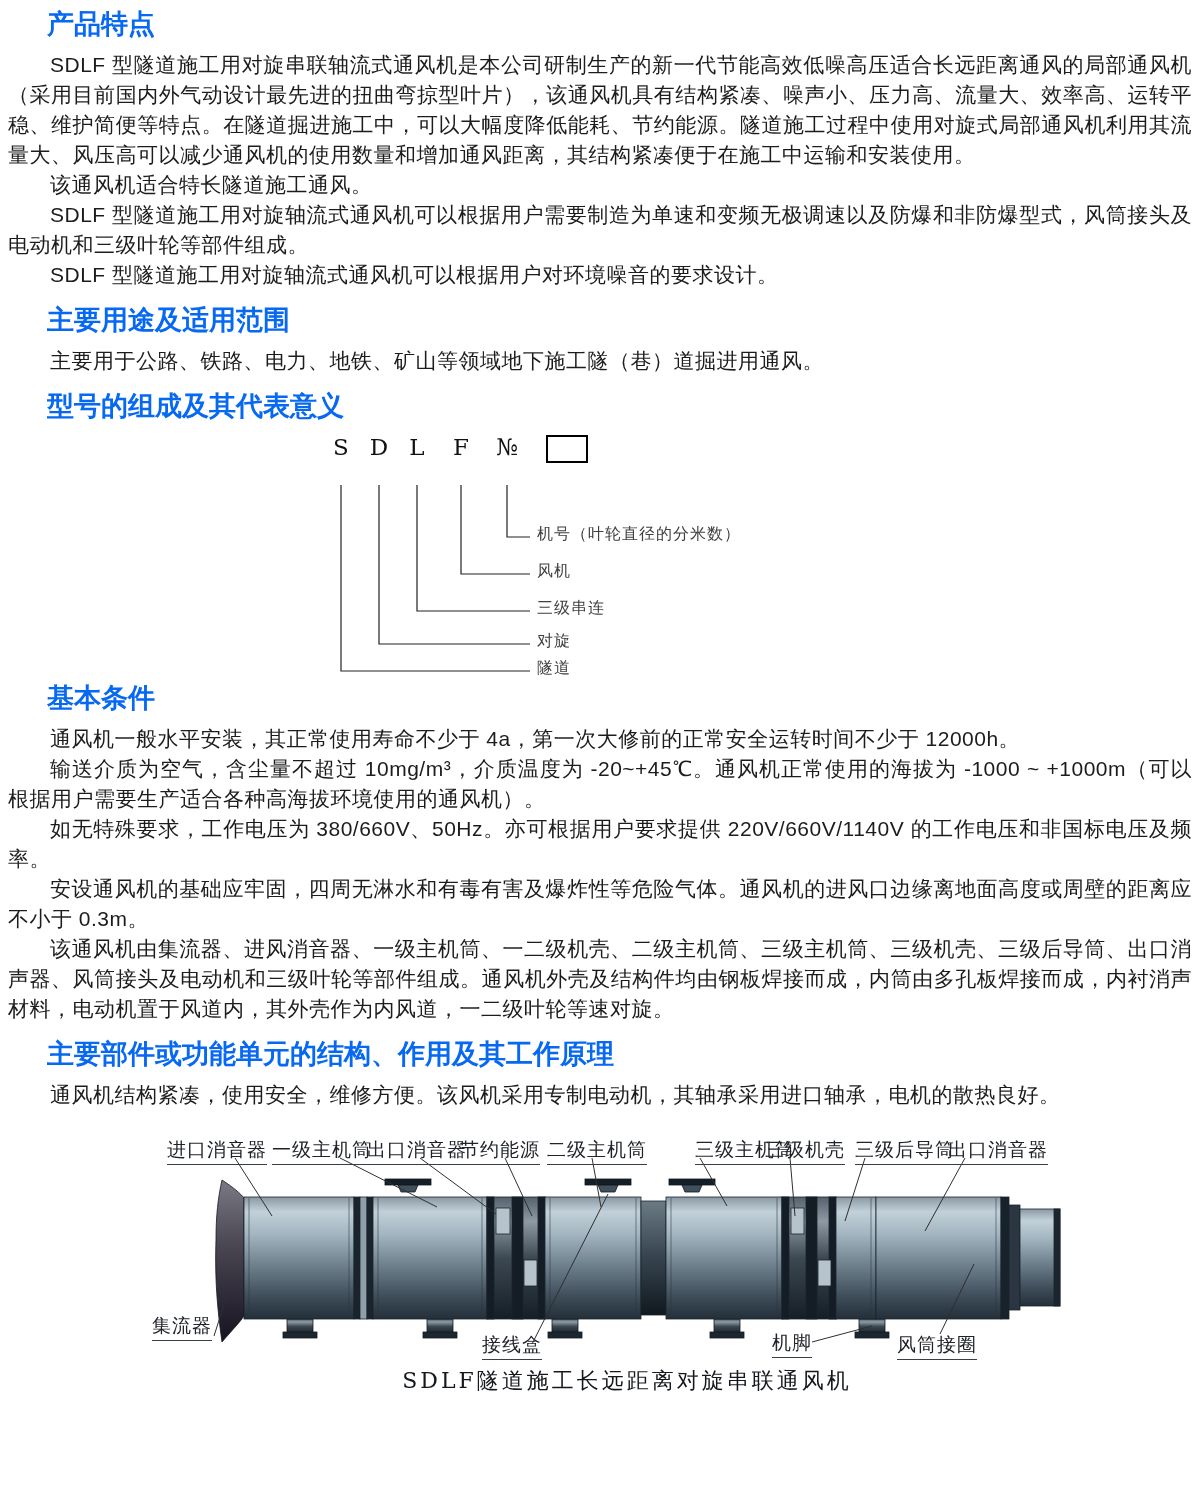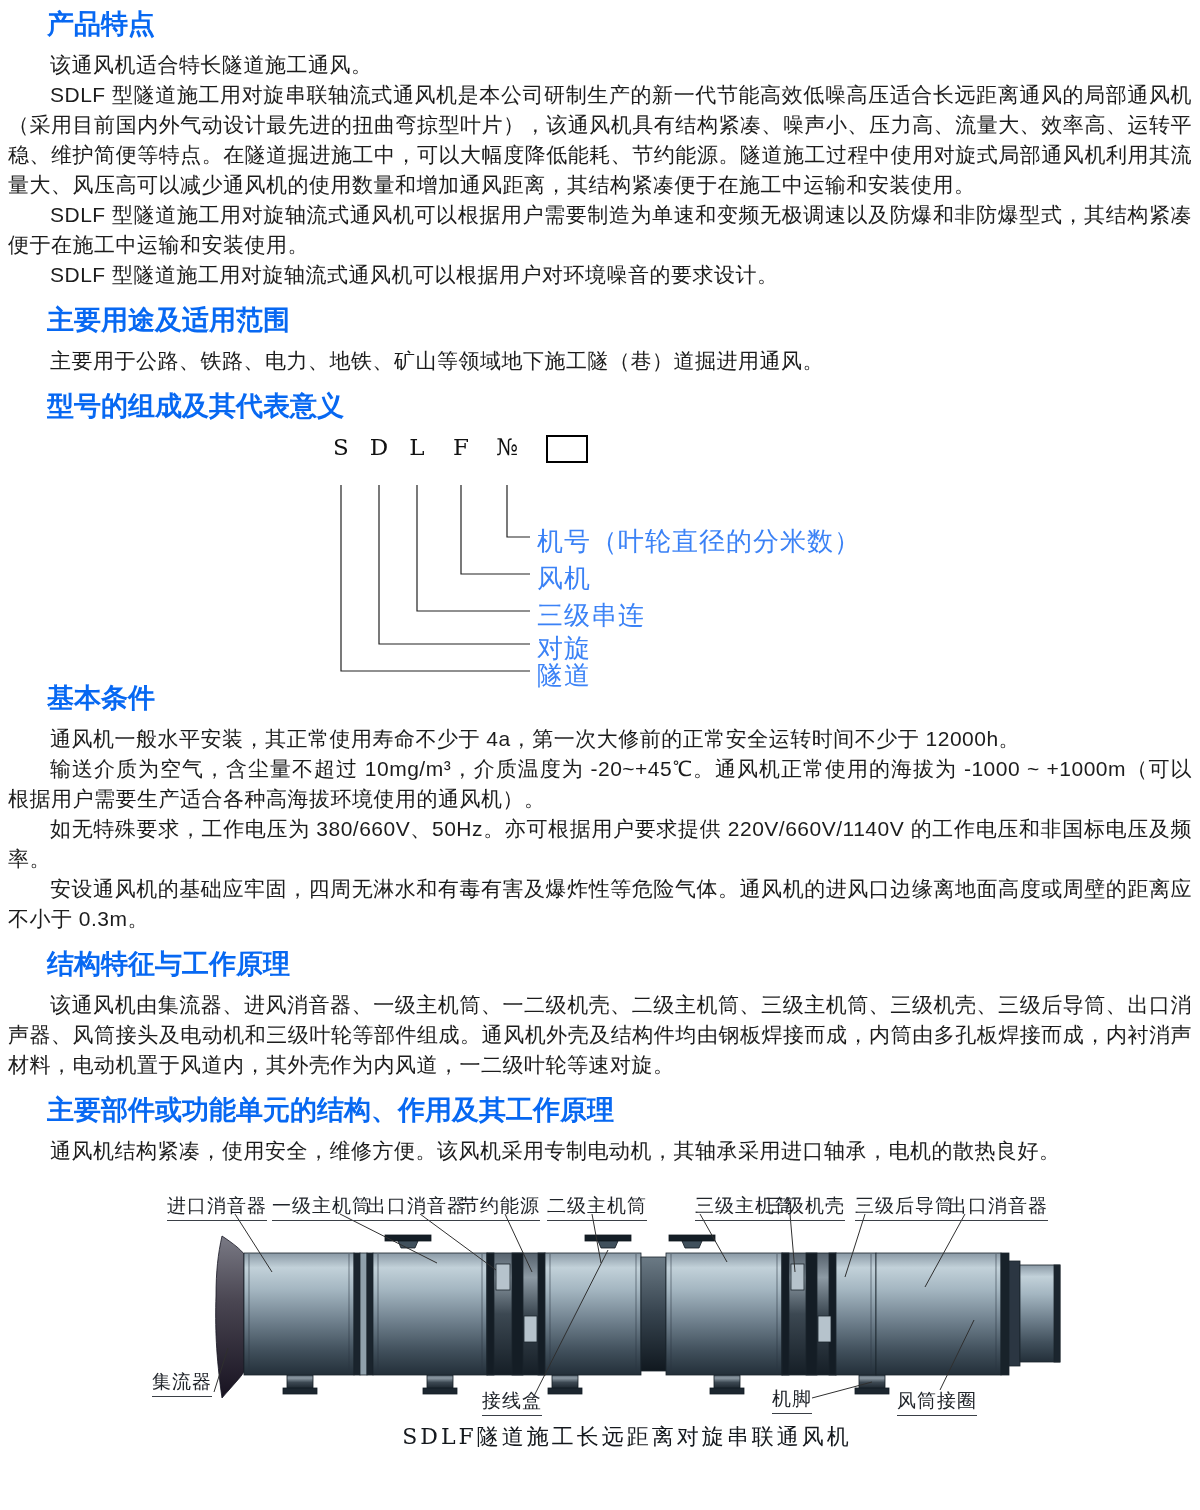--- a/index.html
+++ b/index.html
@@ -30,21 +30,21 @@
   .model-letter{
     position:absolute;top:2px;width:22px;text-align:center;
     font-family:"DejaVu Serif",serif;font-size:23px;color:#111;
   }
   .model-box{
     position:absolute;left:546px;top:3px;width:38px;height:24px;
     border:2px solid #000;background:#fff;
   }
   .model-label{
     position:absolute;left:537px;
-    font-size:26px;color:#3b82f6;white-space:nowrap;letter-spacing:1px;
+    font-size:16px;color:#404040;white-space:nowrap;letter-spacing:1px;
   }
   .model-svg{position:absolute;left:0;top:0;}
   
   .fan-diagram{position:relative;height:324px;width:100%;padding-left:28px;}
   .fan-label{
     position:absolute;
     font-family:"DejaVu Serif",serif;
     font-size:19px;color:#20242a;white-space:nowrap;
     border-bottom:1px solid #3a3f46;padding-bottom:1px;letter-spacing:1px;
   }
@@ -56,23 +56,23 @@
     font-size:22px;color:#14181d;letter-spacing:3px;
   }
   .fan-svg{position:absolute;left:0;top:0;}
 </style>
 </head>
 <body>
 
 <div class="page">
 
   <h2 class="sec first">产品特点</h2>
+  <p class="body">SDLF 型隧道施工用对旋串联轴流式通风机是本公司研制生产的新一代节能高效低噪高压适合长远距离通风的局部通风机（采用目前国内外气动设计最先进的扭曲弯掠型叶片），该通风机具有结构紧凑、噪声小、压力高、流量大、效率高、运转平稳、维护简便等特点。在隧道掘进施工中，可以大幅度降低能耗、节约能源。隧道施工过程中使用对旋式局部通风机利用其流量大、风压高可以减少通风机的使用数量和增加通风距离，其结构紧凑便于在施工中运输和安装使用。</p>
   <p class="body">该通风机适合特长隧道施工通风。</p>
-  <p class="body">SDLF 型隧道施工用对旋串联轴流式通风机是本公司研制生产的新一代节能高效低噪高压适合长远距离通风的局部通风机（采用目前国内外气动设计最先进的扭曲弯掠型叶片），该通风机具有结构紧凑、噪声小、压力高、流量大、效率高、运转平稳、维护简便等特点。在隧道掘进施工中，可以大幅度降低能耗、节约能源。隧道施工过程中使用对旋式局部通风机利用其流量大、风压高可以减少通风机的使用数量和增加通风距离，其结构紧凑便于在施工中运输和安装使用。</p>
-  <p class="body">SDLF 型隧道施工用对旋轴流式通风机可以根据用户需要制造为单速和变频无极调速以及防爆和非防爆型式，其结构紧凑便于在施工中运输和安装使用。</p>
+  <p class="body">SDLF 型隧道施工用对旋轴流式通风机可以根据用户需要制造为单速和变频无极调速以及防爆和非防爆型式，风筒接头及电动机和三级叶轮等部件组成。</p>
   <p class="body">SDLF 型隧道施工用对旋轴流式通风机可以根据用户对环境噪音的要求设计。</p>
 
   <h2 class="sec">主要用途及适用范围</h2>
   <p class="body">主要用于公路、铁路、电力、地铁、矿山等领域地下施工隧（巷）道掘进用通风。</p>
 
   <h2 class="sec">型号的组成及其代表意义</h2>
 
   <div class="model-diagram">
     <svg class="model-svg" width="1200" height="248" viewBox="0 0 1200 248">
       <g stroke="#222" stroke-width="1.2" fill="none">
@@ -95,21 +95,20 @@
     <span class="model-label" style="top:199px">对旋</span>
     <span class="model-label" style="top:226px">隧道</span>
   </div>
 
   <h2 class="sec" style="margin-top:2px">基本条件</h2>
   <p class="body">通风机一般水平安装，其正常使用寿命不少于 4a，第一次大修前的正常安全运转时间不少于 12000h。</p>
   <p class="body">输送介质为空气，含尘量不超过 10mg/m³，介质温度为 -20~+45℃。通风机正常使用的海拔为 -1000 ~ +1000m（可以根据用户需要生产适合各种高海拔环境使用的通风机）。</p>
   <p class="body">如无特殊要求，工作电压为 380/660V、50Hz。亦可根据用户要求提供 220V/660V/1140V 的工作电压和非国标电压及频率。</p>
   <p class="body">安设通风机的基础应牢固，四周无淋水和有毒有害及爆炸性等危险气体。通风机的进风口边缘离地面高度或周壁的距离应不小于 0.3m。</p>
 
-  <h2 class="sec">结构特征与工作原理</h2>
   <p class="body">该通风机由集流器、进风消音器、一级主机筒、一二级机壳、二级主机筒、三级主机筒、三级机壳、三级后导筒、出口消声器、风筒接头及电动机和三级叶轮等部件组成。通风机外壳及结构件均由钢板焊接而成，内筒由多孔板焊接而成，内衬消声材料，电动机置于风道内，其外壳作为内风道，一二级叶轮等速对旋。</p>
 
   <h2 class="sec">主要部件或功能单元的结构、作用及其工作原理</h2>
   <p class="body">通风机结构紧凑，使用安全，维修方便。该风机采用专制电动机，其轴承采用进口轴承，电机的散热良好。</p>
 
   <div class="fan-diagram">
     <svg class="fan-svg" width="1200" height="324" viewBox="0 0 1200 324">
       <defs>
         <linearGradient id="metal" x1="0" y1="0" x2="0" y2="1">
           <stop offset="0" stop-color="#8998a4"></stop>

